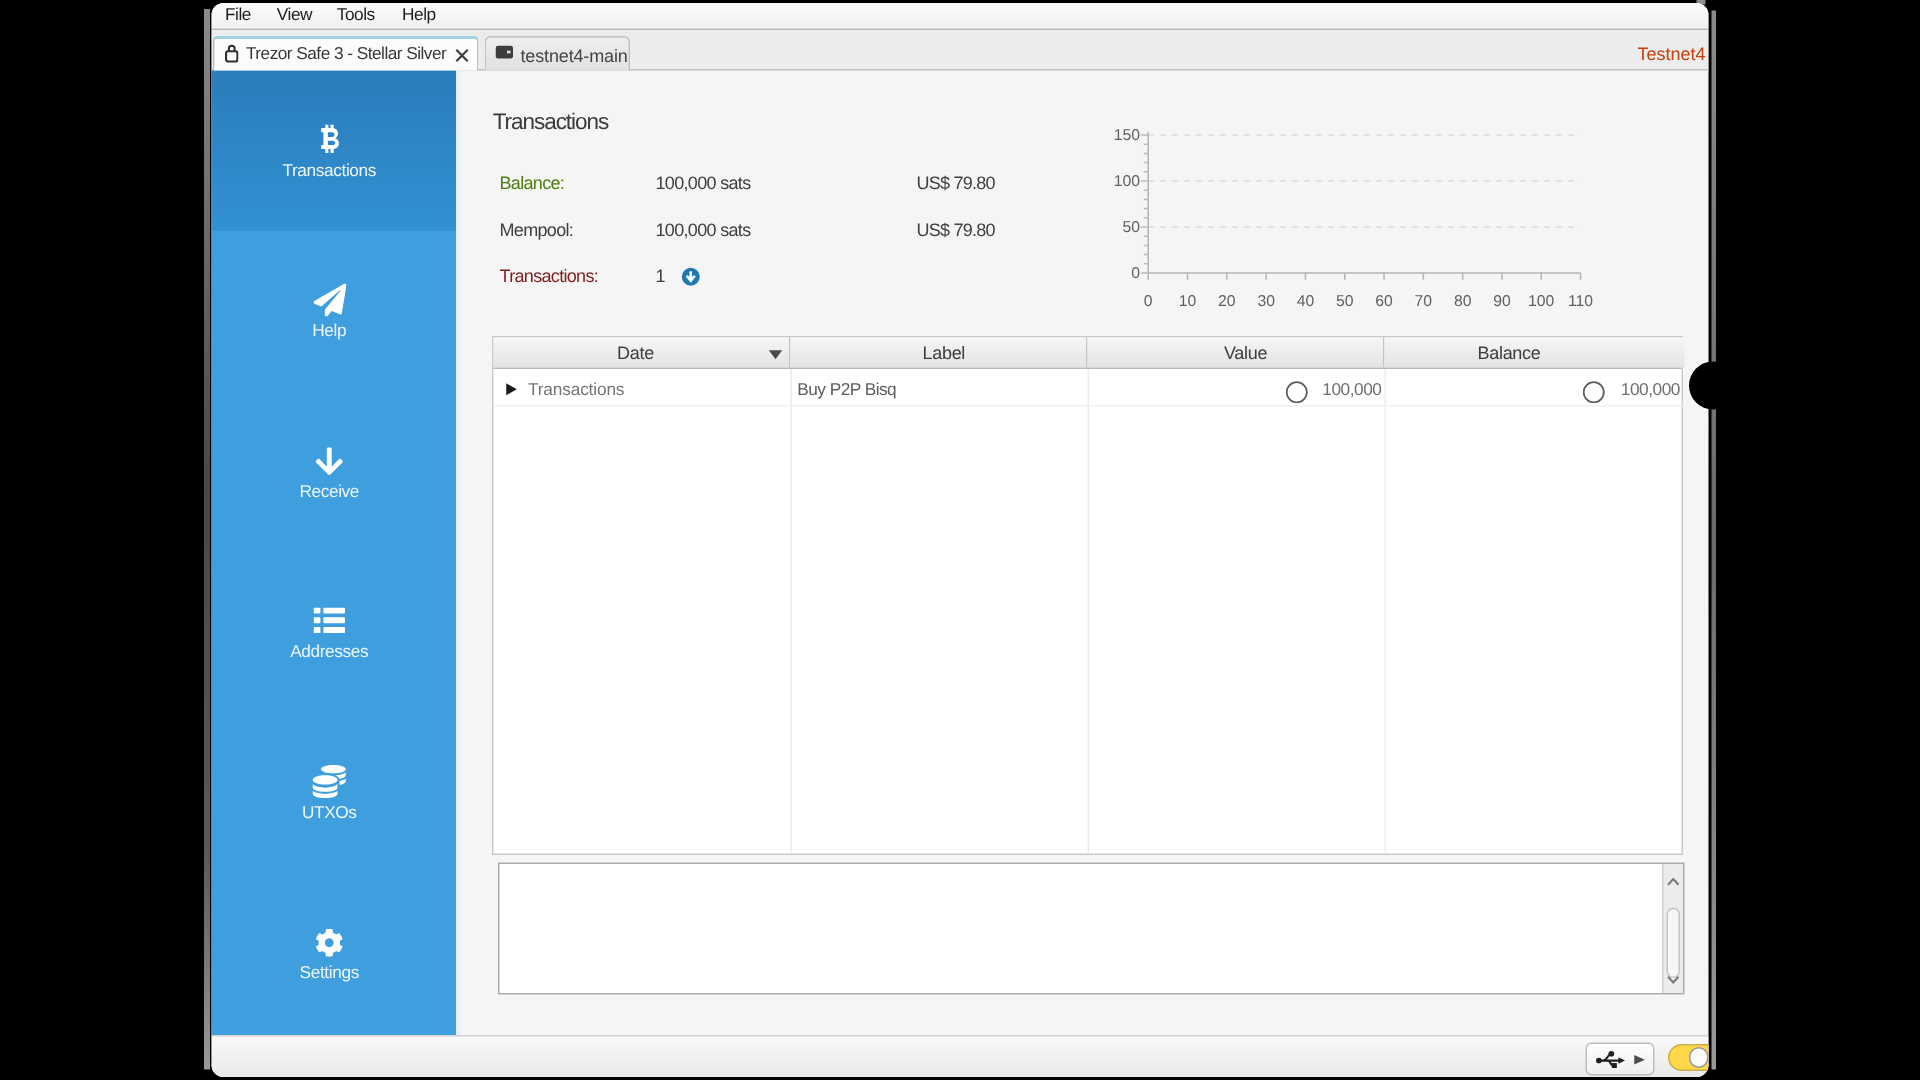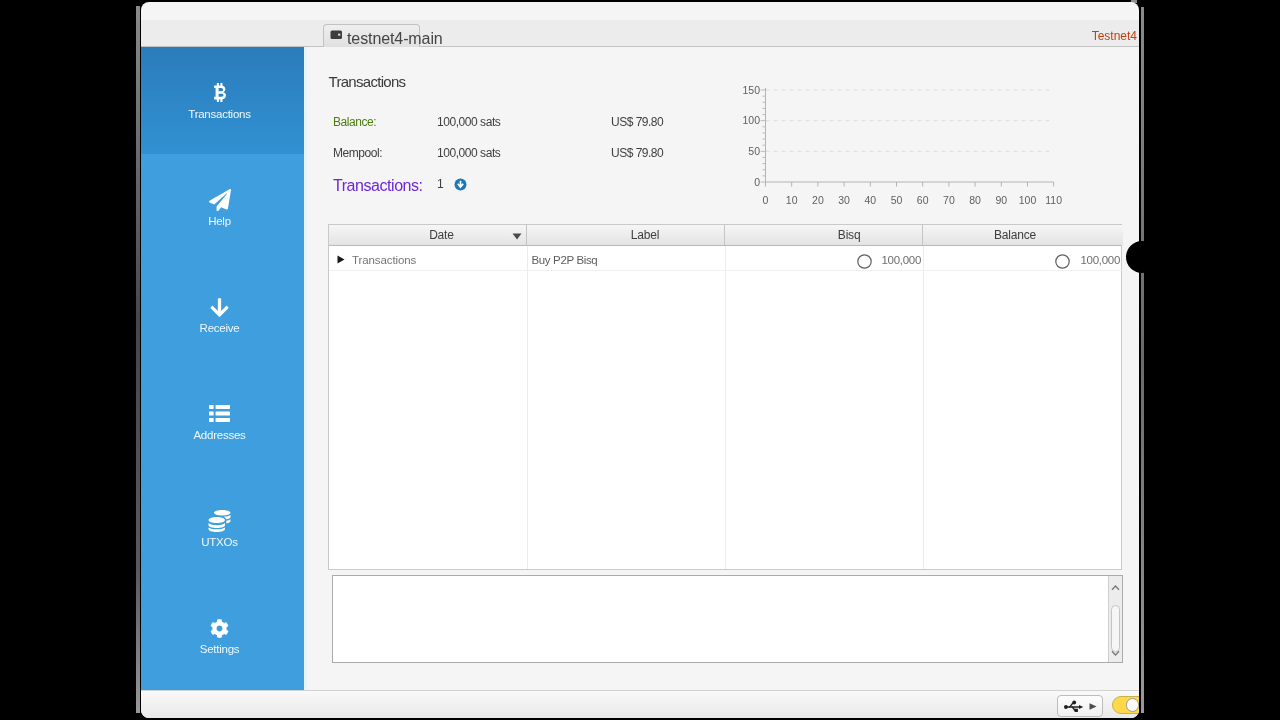--- a/index.html
+++ b/index.html
@@ -33,21 +33,21 @@
   .nav-label { position:absolute; left:0; width:157px; text-align:center;
     color:#eef7fd; font-size:11.5px; letter-spacing:-0.25px; }
   #main-blue-edge { position:absolute; left:163px; top:44.5px; width:3px; height:643.5px;
     background:#e7f3fa; }
   .txt { position:absolute; white-space:pre; }
   
   #tbl { position:absolute; left:187px; top:222px; width:794px; height:346px;
     border:1px solid #c9c9c9; background:#fff; }
   .th { position:absolute; top:0; height:20px; background:linear-gradient(#f6f6f6,#e3e3e3);
     border-right:1px solid #c4c4c4; }
-  .thl { position:absolute; top:0; height:20px; color:#3d3d3d; font-size:12px; text-align:right;
+  .thl { position:absolute; top:0; height:20px; color:#3d3d3d; font-size:12px; text-align:center;
     line-height:21px; letter-spacing:-0.2px; }
   #tbl-hdr-line { position:absolute; top:20px; left:0; width:100%; height:1px; background:#b9b9b9; }
   .col-sep { position:absolute; top:21px; width:1px; height:323px; background:#ebebeb; }
   
   #log { position:absolute; left:190.5px; top:573px; width:791px; height:88px;
     border:1px solid #ababab; background:#fff; overflow:hidden; }
   #log .lines { position:absolute; left:3.5px; top:-6.5px; font-family:"Liberation Mono", monospace;
     font-size:12px; line-height:18px; color:#4a4a4a; white-space:pre; }
   #log-sb { position:absolute; right:0; top:0; width:14px; height:86px;
     background:#ececec; border-left:1px solid #cfcfcf; }
@@ -65,28 +65,44 @@
   #blob { position:absolute; left:1126px; top:240.5px; width:32px; height:32px;
     background:#000; border-radius:50%; z-index:50; }
 </style>
 </head>
 <body>
 <div id="strips-l"></div>
 <div id="strips-r"></div>
 <div style="position:absolute;left:1130.5px;top:0;width:6px;height:2.5px;background:#8f8f8f"></div>
 <div id="win">
 
+  <div id="menubar">
+    <span style="left:9px">File</span>
+    <span style="left:43.5px">View</span>
+    <span style="left:83.5px">Tools</span>
+    <span style="left:127px">Help</span>
+  </div>
 
   <div id="tabbar"></div>
+  <div id="tab-active">
+    <svg style="position:absolute;left:6.5px;top:3px" width="9" height="13" viewBox="0 0 9 13">
+      <rect x="0.7" y="5.2" width="7.6" height="6.8" rx="1.4" fill="none" stroke="#2e2e2e" stroke-width="1.4"></rect>
+      <path d="M2.6 5.2 V3.4 a1.9 1.9 0 0 1 3.8 0 V5.2" fill="none" stroke="#2e2e2e" stroke-width="1.4"></path>
+    </svg>
+    <span class="txt" style="left:21px;top:4px;font-size:11.5px;color:#383838;letter-spacing:-0.35px">Trezor Safe 3 - Stellar Silver</span>
+    <svg style="position:absolute;left:160px;top:5.5px" width="10" height="10" viewBox="0 0 10 10">
+      <path d="M1.2 1.2 L8.8 8.8 M8.8 1.2 L1.2 8.8" stroke="#3a3a3a" stroke-width="1.4"></path>
+    </svg>
+  </div>
   <div id="tab-inactive">
     <svg style="position:absolute;left:6px;top:5px" width="12.5" height="9.5" viewBox="0 0 12.5 9.5">
       <rect x="0.5" y="0.5" width="11.5" height="8.5" rx="1.5" fill="#3d3d3d"></rect>
       <rect x="8" y="3.7" width="2.4" height="1.9" fill="#d8d8d8"></rect>
     </svg>
-    <span class="txt" style="left:23.5px;top:4.5px;font-size:16px;color:#454545;letter-spacing:-0.1px">testnet4-main</span>
+    <span class="txt" style="left:23.5px;top:4.5px;font-size:12px;color:#454545;letter-spacing:-0.1px">testnet4-main</span>
   </div>
   <span class="txt" style="right:2px;top:26.5px;font-size:12px;color:#c2410c">Testnet4</span>
 
   <div id="sidebar">
     <div class="nav-item active" style="top:0.5px"></div>
 
     <div class="nav-ic" style="top:36px">
       <svg width="13.5" height="19" viewBox="0 0 13 18.3">
         <g fill="#fff">
           <rect x="3.7" y="0" width="2" height="2.9"></rect>
@@ -143,21 +159,21 @@
   </div>
   <div id="main-blue-edge"></div>
 
   <span class="txt" style="left:187.5px;top:70.5px;font-size:15px;color:#3a3a3a;letter-spacing:-0.7px">Transactions</span>
   <span class="txt" style="left:192px;top:113px;font-size:12px;color:#4d7c0f;letter-spacing:-0.45px">Balance:</span>
   <span class="txt" style="left:296px;top:113px;font-size:12px;color:#3f3f3f;letter-spacing:-0.45px">100,000 sats</span>
   <span class="txt" style="left:470px;top:113px;font-size:12px;color:#3f3f3f;letter-spacing:-0.5px">US$ 79.80</span>
   <span class="txt" style="left:192px;top:144px;font-size:12px;color:#3f3f3f;letter-spacing:-0.45px">Mempool:</span>
   <span class="txt" style="left:296px;top:144px;font-size:12px;color:#3f3f3f;letter-spacing:-0.45px">100,000 sats</span>
   <span class="txt" style="left:470px;top:144px;font-size:12px;color:#3f3f3f;letter-spacing:-0.5px">US$ 79.80</span>
-  <span class="txt" style="left:192px;top:175px;font-size:16px;color:#6d28d9;letter-spacing:-0.45px">Transactions:</span>
+  <span class="txt" style="left:192px;top:175px;font-size:12px;color:#7f1d1d;letter-spacing:-0.45px">Transactions:</span>
   <span class="txt" style="left:296px;top:175px;font-size:12px;color:#3f3f3f">1</span>
   <svg style="position:absolute;left:313px;top:175.5px" width="13" height="13" viewBox="0 0 13 13">
     <circle cx="6.5" cy="6.5" r="6" fill="#1d78b4"></circle>
     <path d="M6.5 2.8 V8 M3.8 5.8 L6.5 9.2 L9.2 5.8" stroke="#fff" stroke-width="1.7" fill="none"></path>
   </svg>
 
   <svg id="chart" style="position:absolute;left:599px;top:80px" width="330" height="125" viewBox="0 0 330 125">
 
     <g stroke="#dcdcdc" stroke-width="1" stroke-dasharray="4,4">
       <line x1="25.5" y1="8" x2="313.7" y2="8"></line>
@@ -217,21 +233,21 @@
     <text x="20" y="11.5" font-size="10.5" fill="#5f5f5f" text-anchor="end" font-family="Liberation Sans, sans-serif">150</text>
   </svg>
 
   <div id="tbl">
     <div class="th" style="left:0;width:198px"></div>
     <div class="th" style="left:198px;width:198px"></div>
     <div class="th" style="left:396px;width:198px"></div>
     <div class="th" style="left:594px;width:200px;border-right:none"></div>
     <span class="thl" style="left:64.7px;width:60px">Date</span>
     <span class="thl" style="left:270.2px;width:60px">Label</span>
-    <span class="thl" style="left:471.4px;width:60px">Bisq</span>
+    <span class="thl" style="left:471.4px;width:60px">Value</span>
     <span class="thl" style="left:647px;width:60px">Balance</span>
     <svg style="position:absolute;left:183px;top:8px" width="10" height="7" viewBox="0 0 10 7">
       <path d="M0.5 0.5 L9.5 0.5 L5 6.5 Z" fill="#4a4a4a"></path>
     </svg>
     <div id="tbl-hdr-line"></div>
     <div class="col-sep" style="left:198px"></div>
     <div class="col-sep" style="left:396px"></div>
     <div class="col-sep" style="left:594px"></div>
 
     <svg style="position:absolute;left:8px;top:30px" width="8" height="9" viewBox="0 0 8 9">

